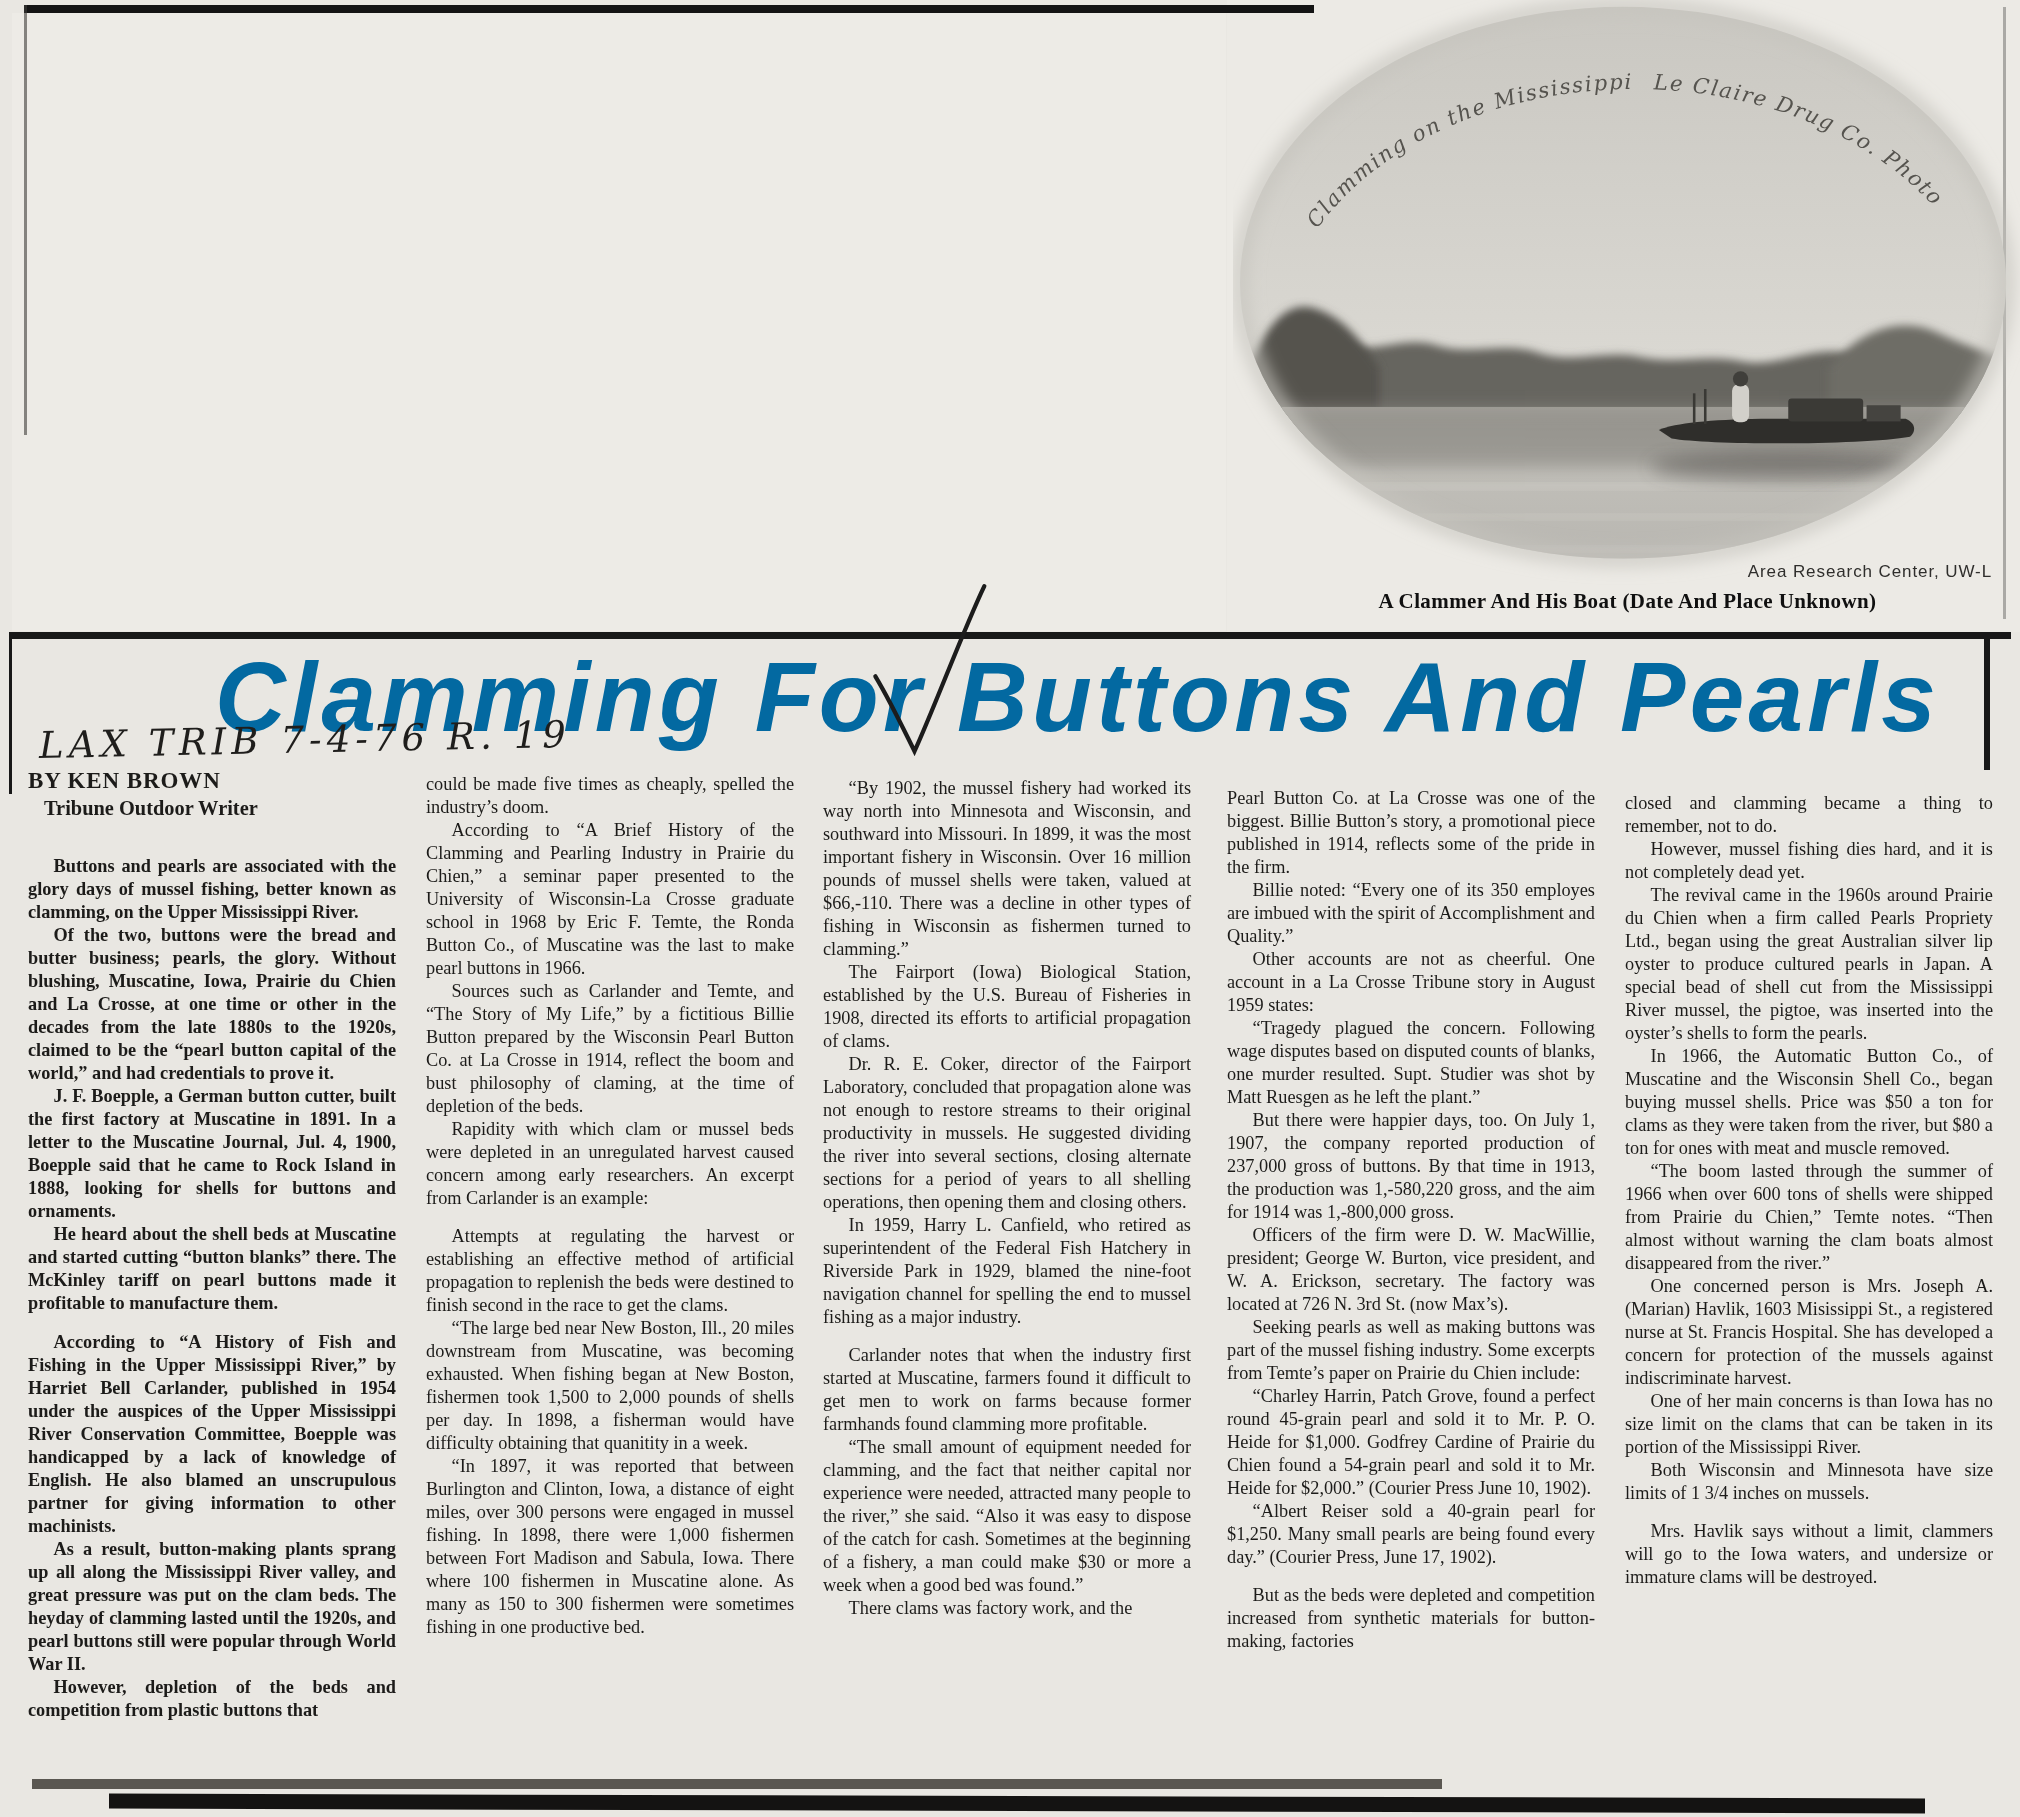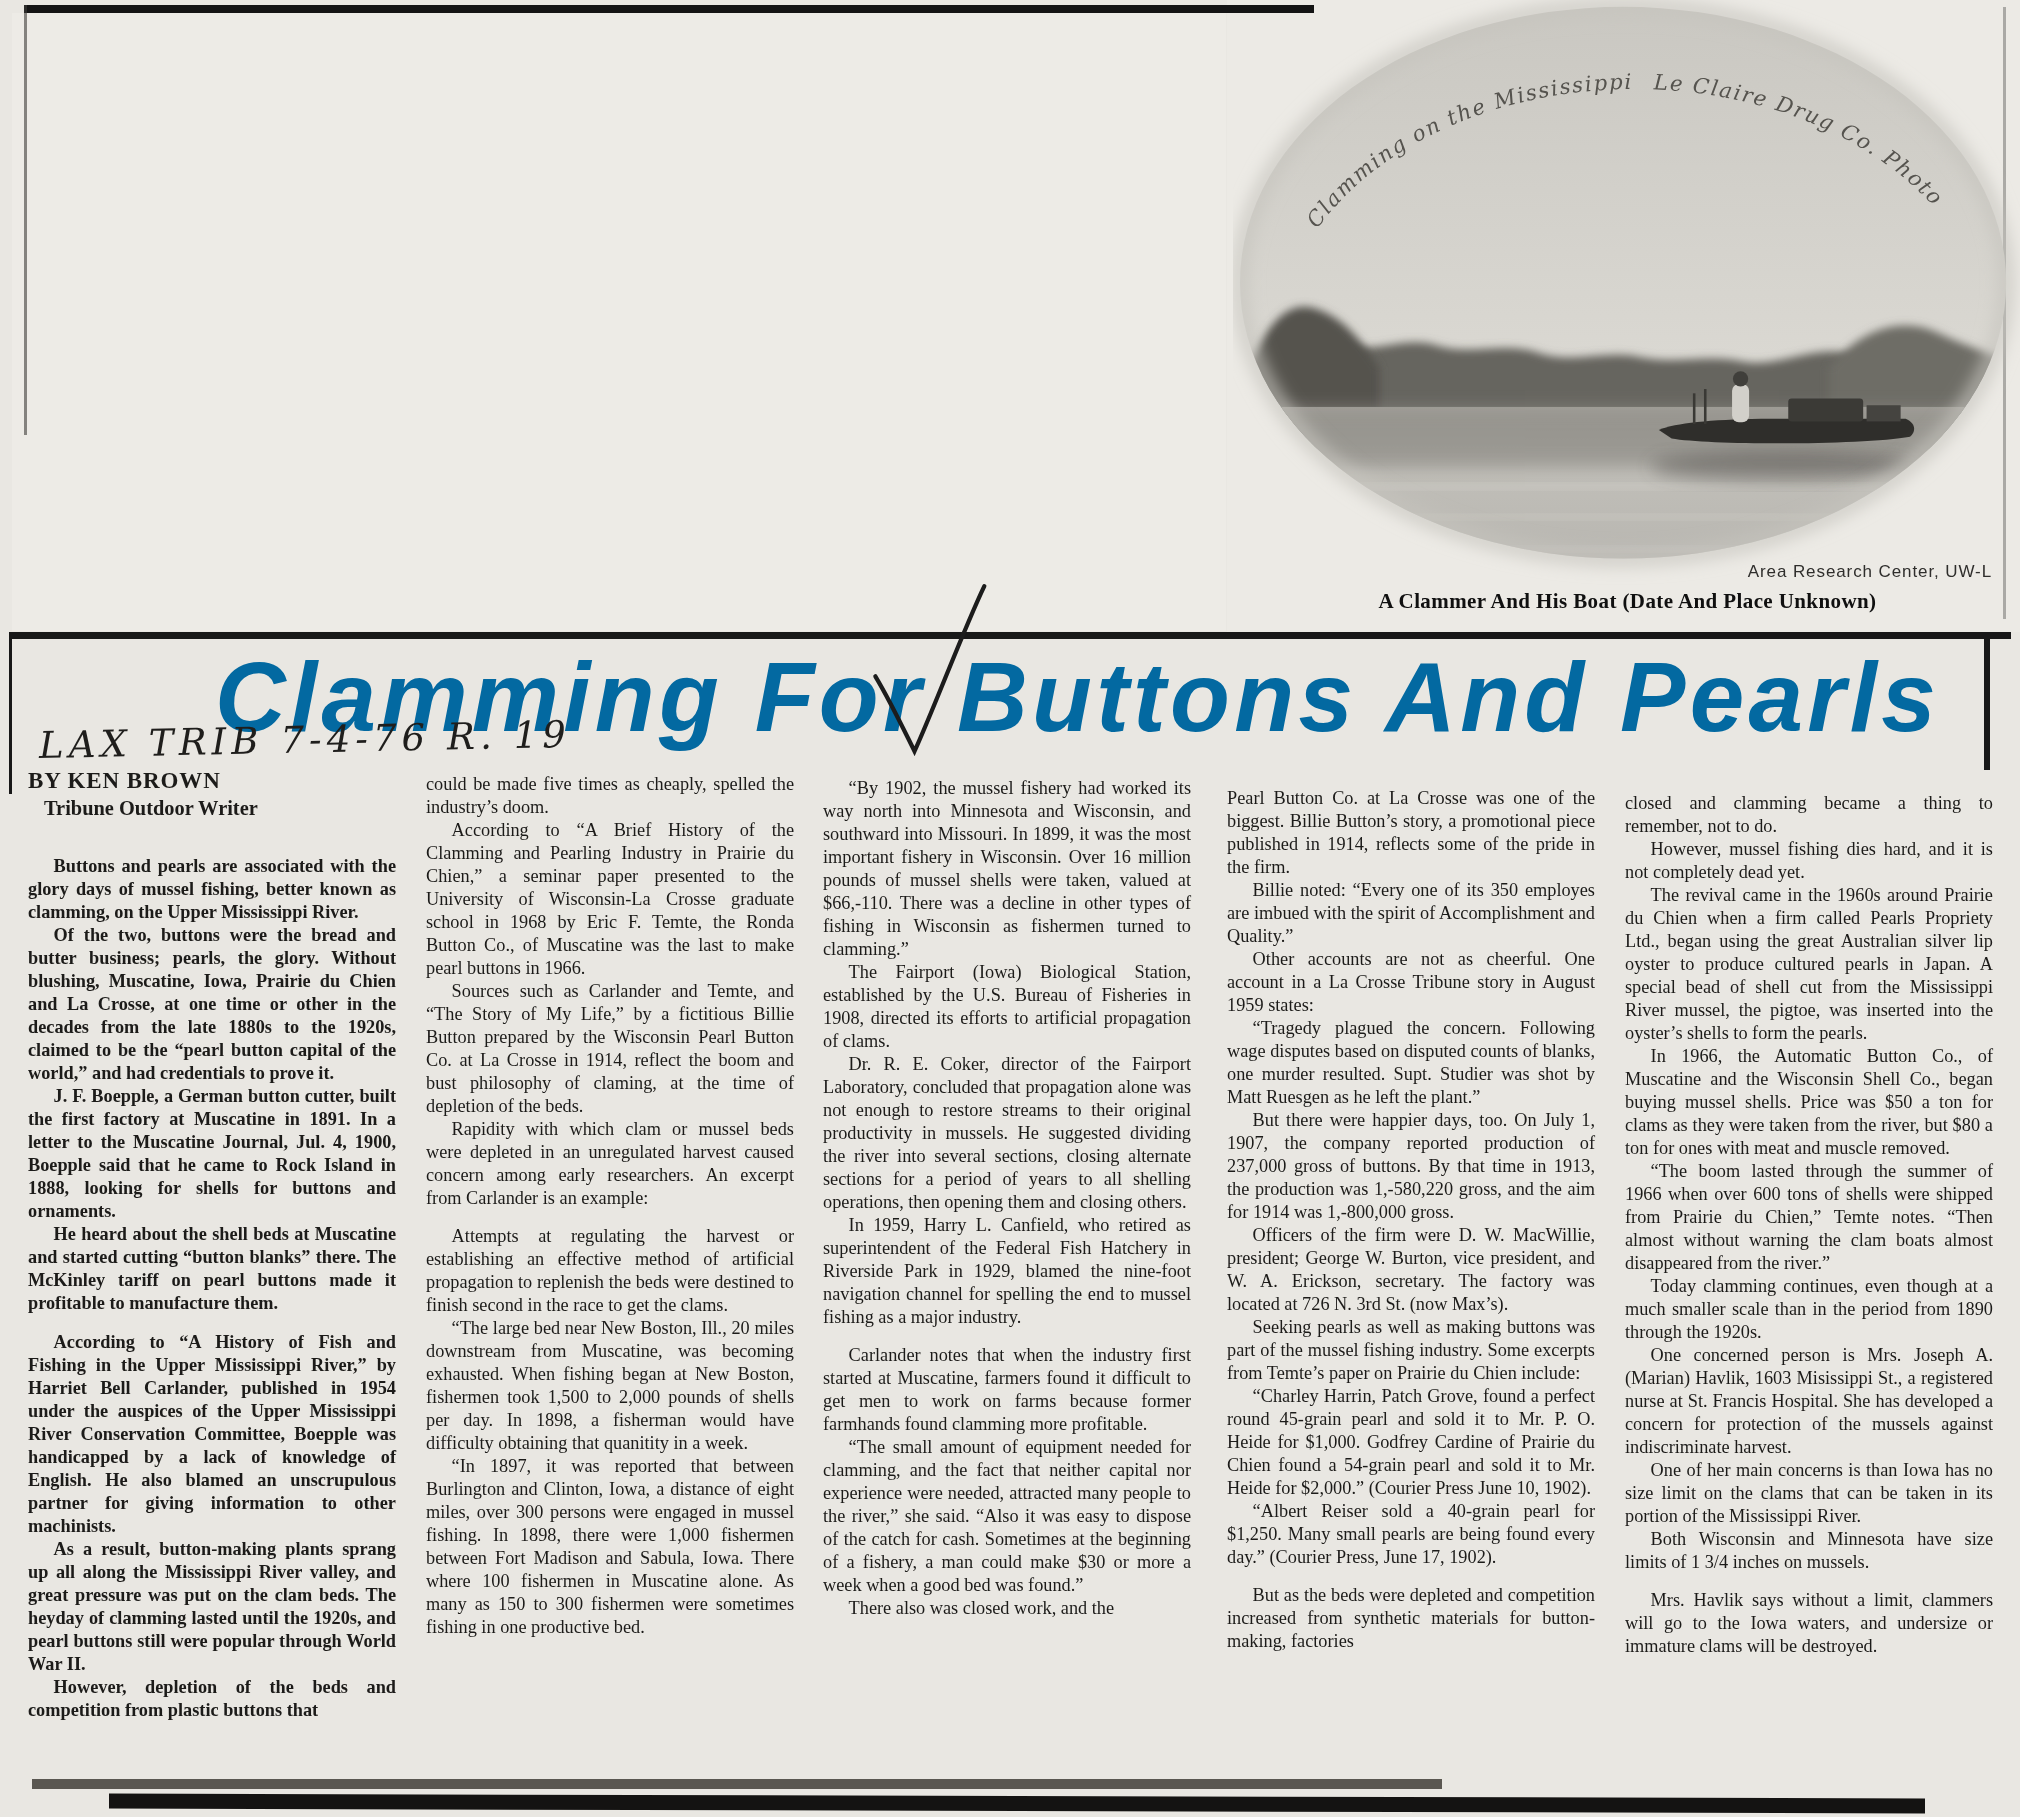--- a/index.html
+++ b/index.html
@@ -165,21 +165,21 @@
     </div>
 </div>
 <div class="col col-3">
   <div class="paras">
       <p class="para">“By 1902, the mussel fishery had worked its way north into Minnesota and Wisconsin, and southward into Missouri. In 1899, it was the most important fishery in Wisconsin. Over 16 million pounds of mussel shells were taken, valued at $66,-110. There was a decline in other types of fishing in Wisconsin as fishermen turned to clamming.”</p>
       <p class="para">The Fairport (Iowa) Biological Station, established by the U.S. Bureau of Fisheries in 1908, directed its efforts to artificial propagation of clams.</p>
       <p class="para">Dr. R. E. Coker, director of the Fairport Laboratory, concluded that propagation alone was not enough to restore streams to their original productivity in mussels. He suggested dividing the river into several sections, closing alternate sections for a period of years to all shelling operations, then opening them and closing others.</p>
       <p class="para">In 1959, Harry L. Canfield, who retired as superintendent of the Federal Fish Hatchery in Riverside Park in 1929, blamed the nine-foot navigation channel for spelling the end to mussel fishing as a major industry.</p>
       <p class="para gap">Carlander notes that when the industry first started at Muscatine, farmers found it difficult to get men to work on farms because former farmhands found clamming more profitable.</p>
       <p class="para">“The small amount of equipment needed for clamming, and the fact that neither capital nor experience were needed, attracted many people to the river,” she said. “Also it was easy to dispose of the catch for cash. Sometimes at the beginning of a fishery, a man could make $30 or more a week when a good bed was found.”</p>
-      <p class="para">There also was closed work, and the</p>
+      <p class="para">There clams was factory work, and the</p>
     </div>
 </div>
 <div class="col col-4">
   <div class="paras">
       <p class="para noindent">Pearl Button Co. at La Crosse was one of the biggest. Billie Button’s story, a promotional piece published in 1914, reflects some of the pride in the firm.</p>
       <p class="para">Billie noted: “Every one of its 350 employes are imbued with the spirit of Accomplishment and Quality.”</p>
       <p class="para">Other accounts are not as cheerful. One account in a La Crosse Tribune story in August 1959 states:</p>
       <p class="para">“Tragedy plagued the concern. Following wage disputes based on disputed counts of blanks, one murder resulted. Supt. Studier was shot by Matt Ruesgen as he left the plant.”</p>
       <p class="para">But there were happier days, too. On July 1, 1907, the company reported production of 237,000 gross of buttons. By that time in 1913, the production was 1,-580,220 gross, and the aim for 1914 was 1,-800,000 gross.</p>
       <p class="para">Officers of the firm were D. W. MacWillie, president; George W. Burton, vice president, and W. A. Erickson, secretary. The factory was located at 726 N. 3rd St. (now Max’s).</p>
@@ -189,21 +189,20 @@
       <p class="para gap">But as the beds were depleted and competition increased from synthetic materials for button-making, factories</p>
     </div>
 </div>
 <div class="col col-5">
   <div class="paras">
       <p class="para noindent">closed and clamming became a thing to remember, not to do.</p>
       <p class="para">However, mussel fishing dies hard, and it is not completely dead yet.</p>
       <p class="para">The revival came in the 1960s around Prairie du Chien when a firm called Pearls Propriety Ltd., began using the great Australian silver lip oyster to produce cultured pearls in Japan. A special bead of shell cut from the Mississippi River mussel, the pigtoe, was inserted into the oyster’s shells to form the pearls.</p>
       <p class="para">In 1966, the Automatic Button Co., of Muscatine and the Wisconsin Shell Co., began buying mussel shells. Price was $50 a ton for clams as they were taken from the river, but $80 a ton for ones with meat and muscle removed.</p>
       <p class="para">“The boom lasted through the summer of 1966 when over 600 tons of shells were shipped from Prairie du Chien,” Temte notes. “Then almost without warning the clam boats almost disappeared from the river.”</p>
-      <p class="para">Today clamming continues, even though at a much smaller scale than in the period from 1890 through the 1920s.</p>
       <p class="para">One concerned person is Mrs. Joseph A. (Marian) Havlik, 1603 Misissippi St., a registered nurse at St. Francis Hospital. She has developed a concern for protection of the mussels against indiscriminate harvest.</p>
       <p class="para">One of her main concerns is than Iowa has no size limit on the clams that can be taken in its portion of the Mississippi River.</p>
       <p class="para">Both Wisconsin and Minnesota have size limits of 1 3/4 inches on mussels.</p>
       <p class="para gap">Mrs. Havlik says without a limit, clammers will go to the Iowa waters, and undersize or immature clams will be destroyed.</p>
     </div>
 </div>
 
 <div class="abs bottom-bar-gray"></div>
 <div class="abs bottom-bar-black"></div>
 

